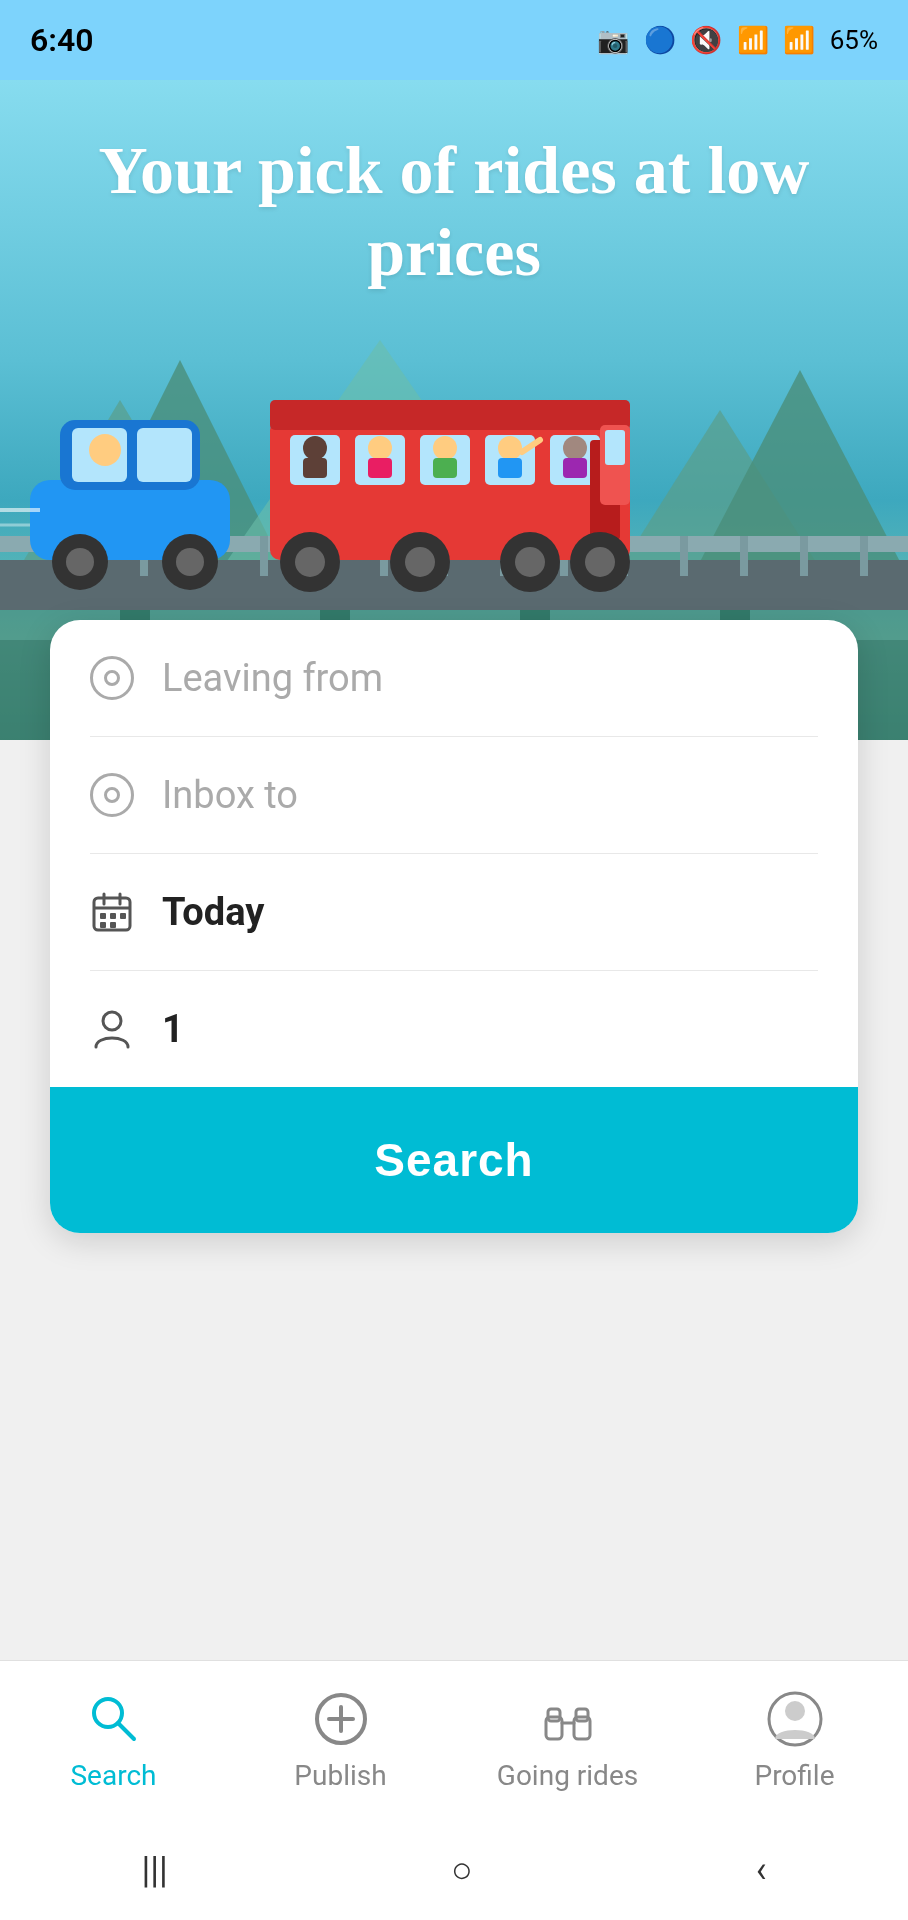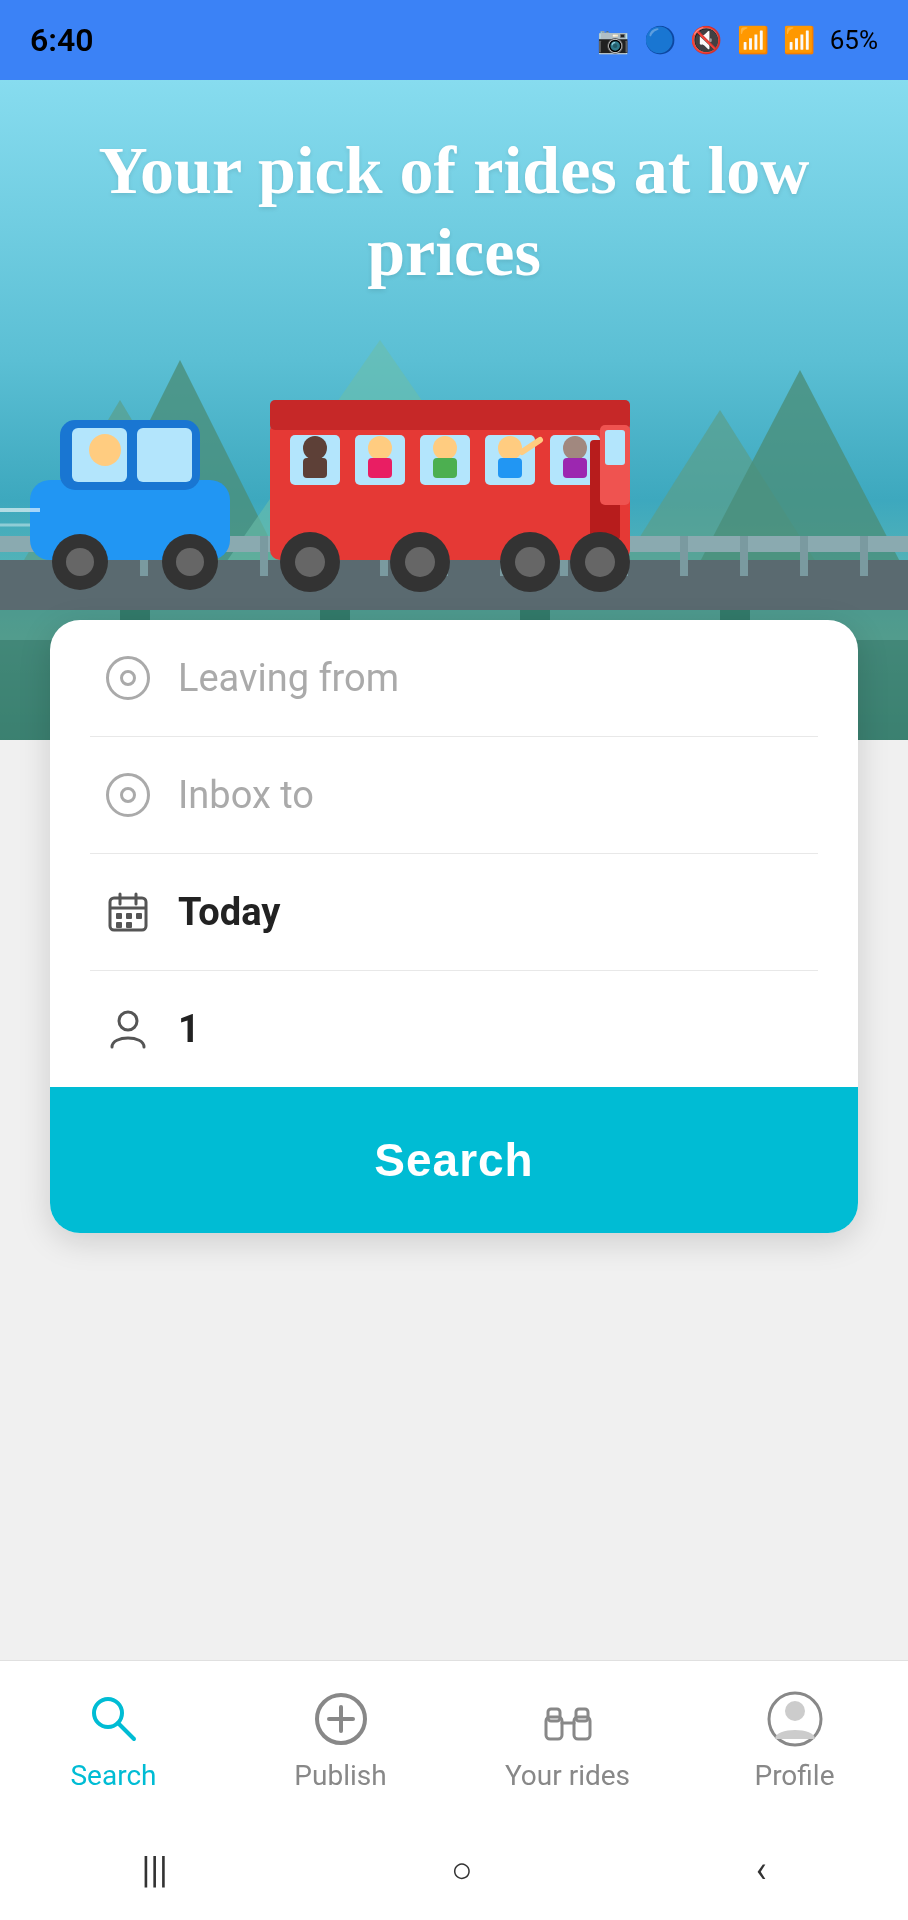--- a/index.html
+++ b/index.html
@@ -14,21 +14,21 @@
       position: relative;
     }
 
     
     .status-bar {
       position: absolute;
       top: 0;
       left: 0;
       right: 0;
       height: 80px;
-      background: #3b82f6;
+      background: #7dd3fc;
       display: flex;
       align-items: center;
       justify-content: space-between;
       padding: 0 30px;
       z-index: 100;
     }
 
     .status-time {
       font-size: 32px;
       font-weight: 600;
@@ -82,21 +82,21 @@
       border-radius: 30px;
       padding: 0;
       box-shadow: 0 8px 32px rgba(0,0,0,0.15);
       overflow: hidden;
       z-index: 10;
     }
 
     .search-field {
       display: flex;
       align-items: center;
-      padding: 36px 56px;
+      padding: 36px 40px;
       gap: 28px;
       cursor: pointer;
     }
 
     .field-divider {
       height: 1px;
       background: #e8e8e8;
       margin: 0 40px;
     }
 
@@ -414,21 +414,21 @@
     <div class="nav-icon">
       <svg viewBox="0 0 60 60" width="60" height="60">
 
         <rect x="8" y="28" width="16" height="22" rx="4" fill="none" stroke="#888" stroke-width="3"></rect>
         <rect x="10" y="20" width="12" height="12" rx="3" fill="none" stroke="#888" stroke-width="3"></rect>
         <rect x="36" y="28" width="16" height="22" rx="4" fill="none" stroke="#888" stroke-width="3"></rect>
         <rect x="38" y="20" width="12" height="12" rx="3" fill="none" stroke="#888" stroke-width="3"></rect>
         <line x1="24" y1="34" x2="36" y2="34" stroke="#888" stroke-width="3" stroke-linecap="round"></line>
       </svg>
     </div>
-    <span class="nav-label">Your rides</span>
+    <span class="nav-label">Going rides</span>
   </div>
 
 
   <div class="nav-item">
     <div class="nav-icon">
       <svg viewBox="0 0 60 60" width="60" height="60">
         <circle cx="30" cy="30" r="26" fill="none" stroke="#888" stroke-width="3"></circle>
         <circle cx="30" cy="22" r="10" fill="#ccc"></circle>
         <path d="M10 50 C10 38 50 38 50 50" fill="#ccc"></path>
       </svg>

